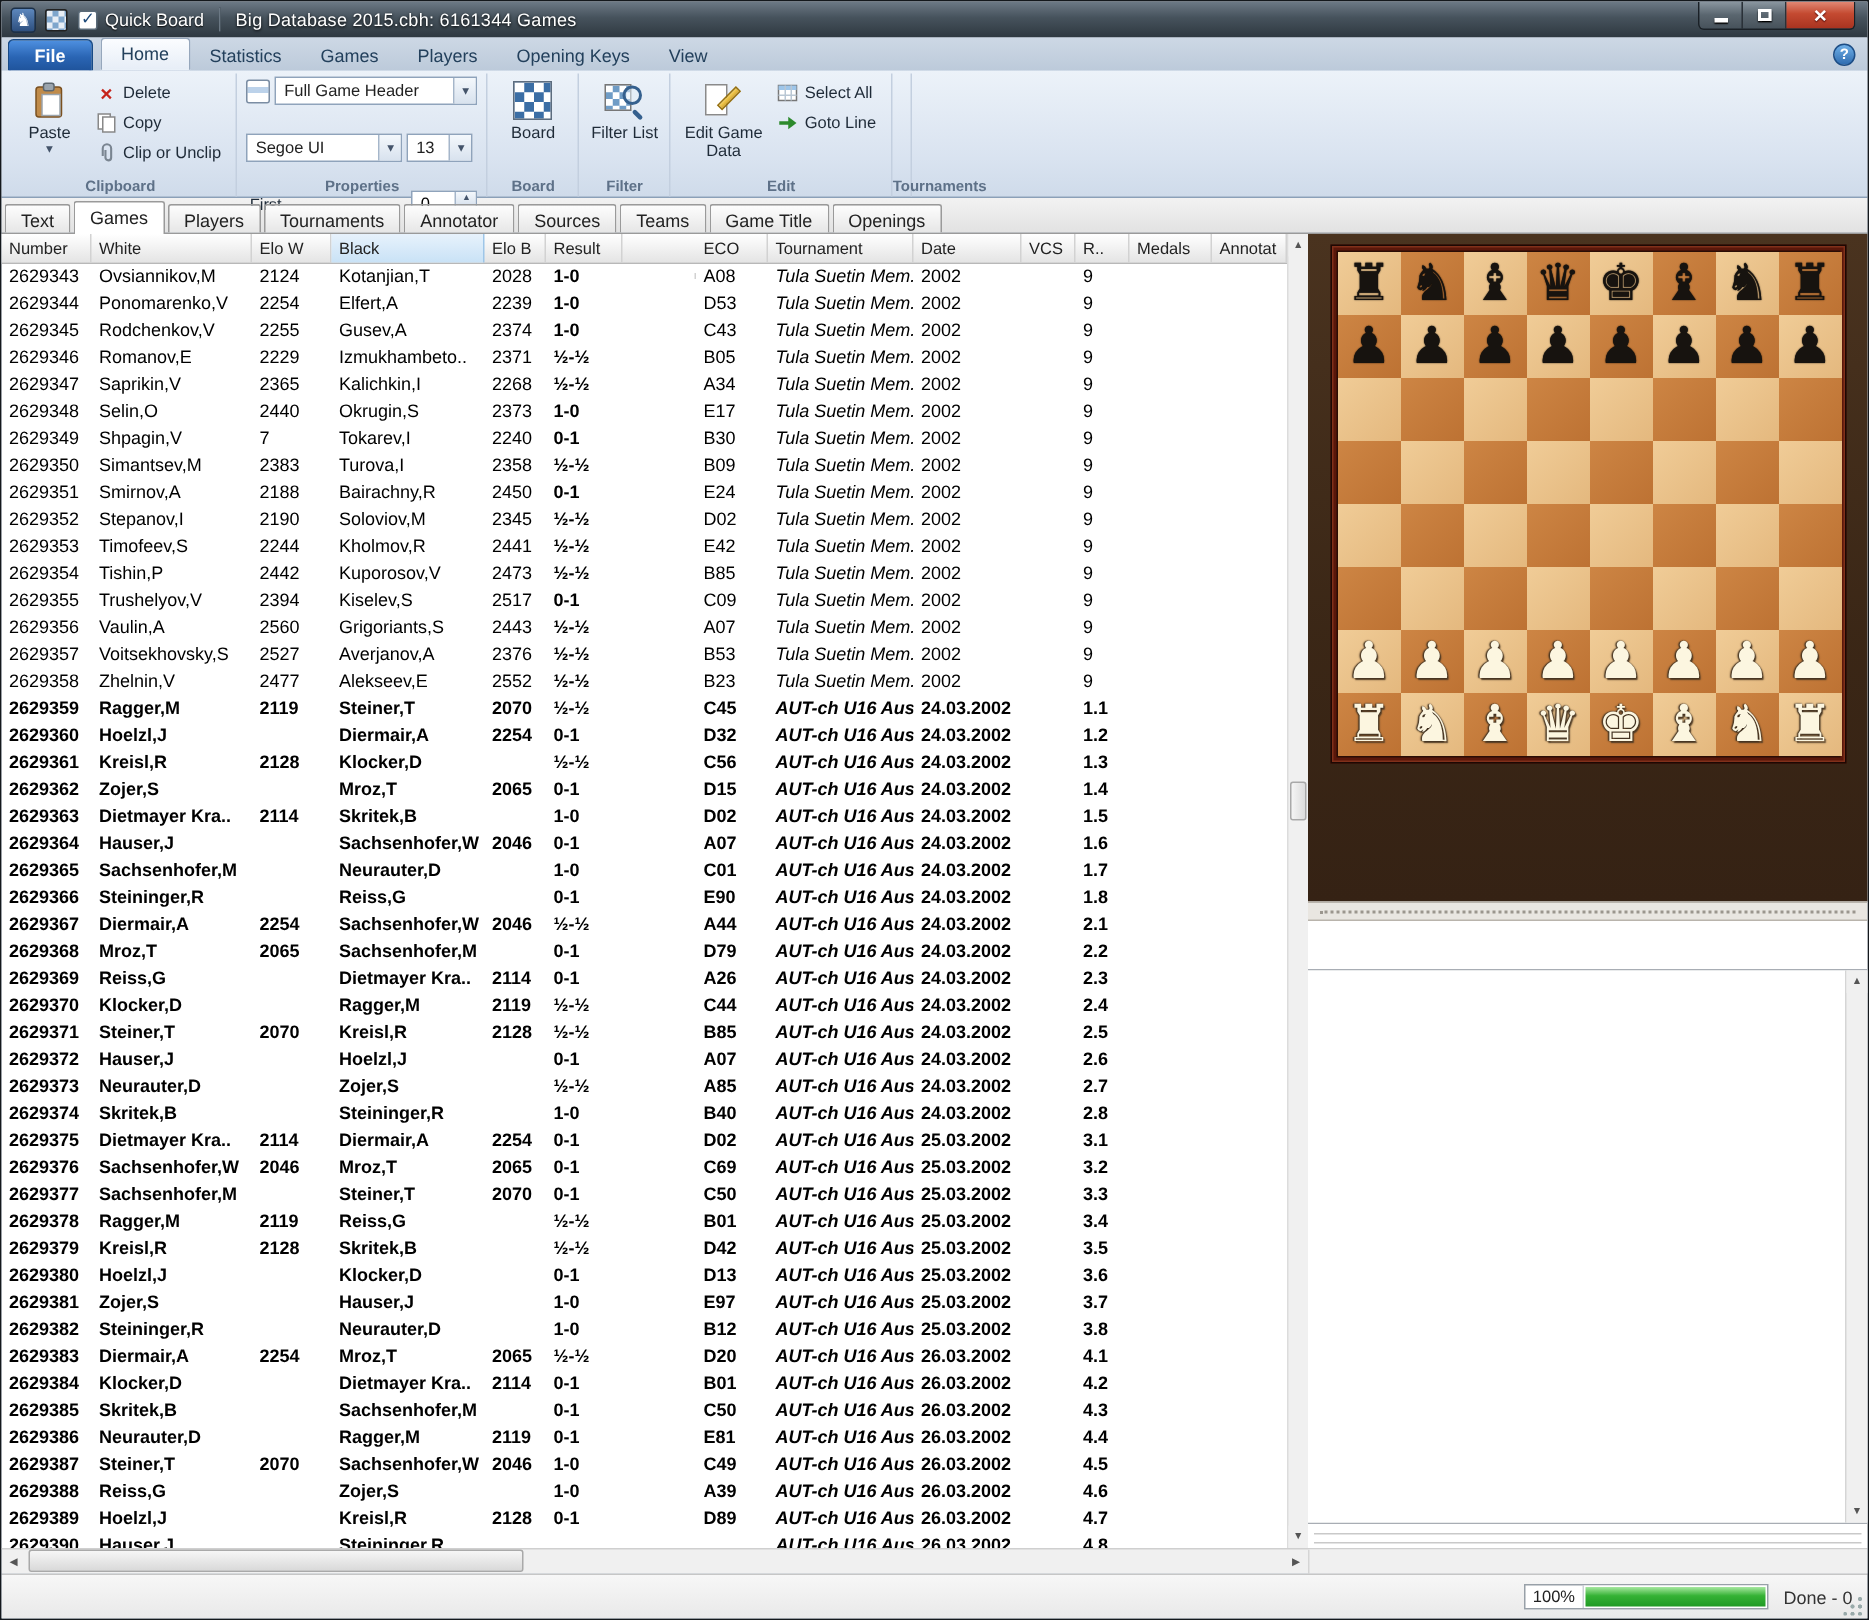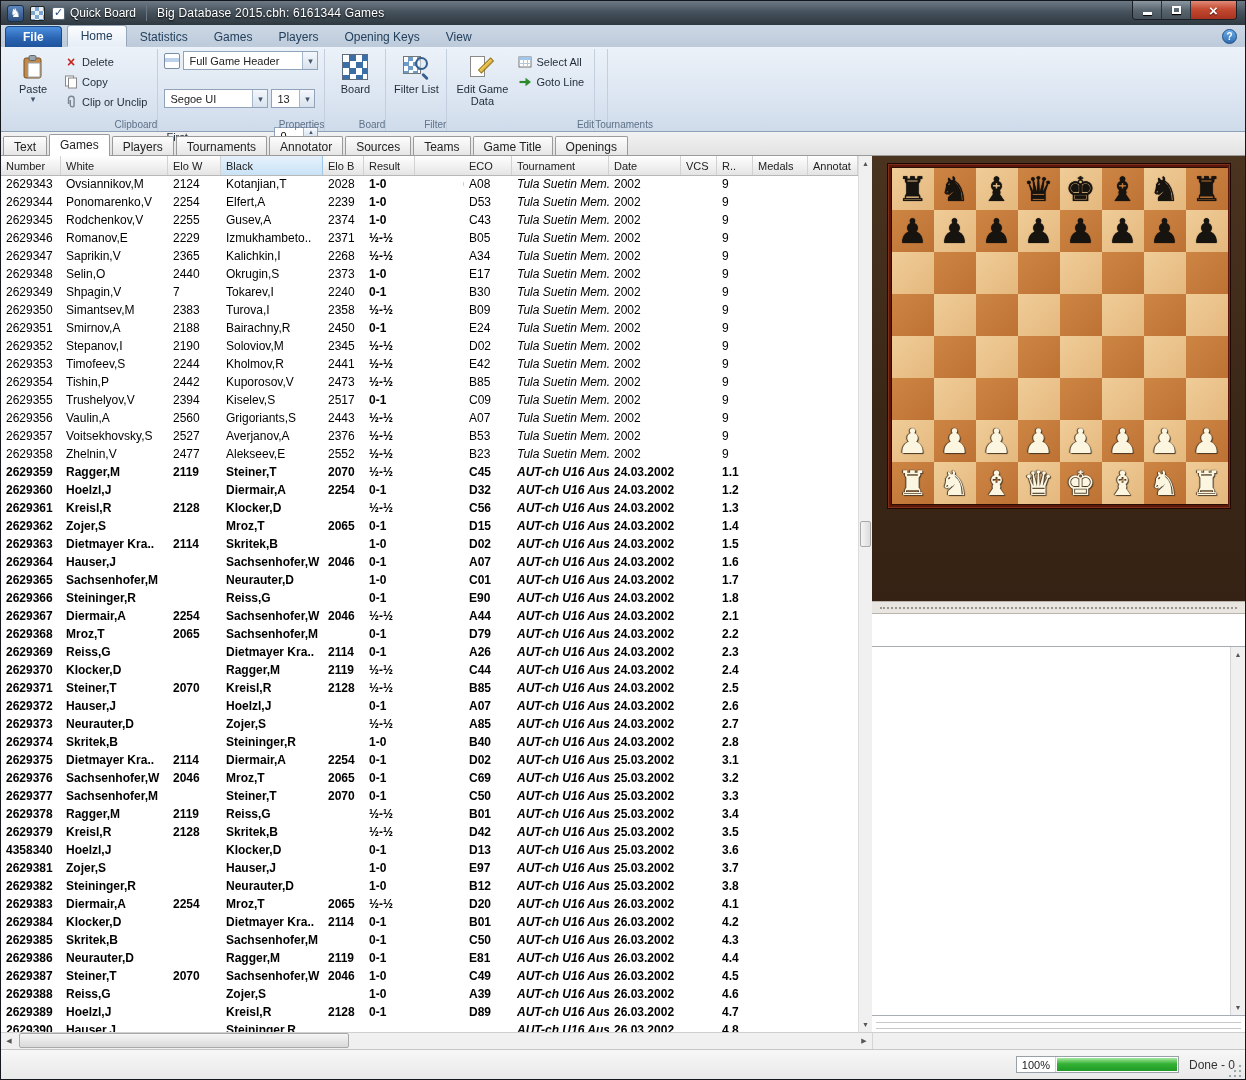--- a/index.html
+++ b/index.html
@@ -26,21 +26,21 @@
   
   .ribbon-tabs{height:22px;flex:0 0 22px;background:linear-gradient(#cdd8e5,#bccadA);display:flex;align-items:flex-end;padding:0 4px;position:relative;}
   .rtab{padding:3px 13px 3px;font-size:12px;color:#23405c;cursor:default;}
   .rtab.file{background:linear-gradient(#4e90e0,#2a65b4 55%,#1f549c);color:#fff;font-weight:bold;border:1px solid #174a86;border-bottom:none;border-radius:4px 4px 0 0;padding:3px 17px;margin-right:5px;}
   .rtab.active{background:linear-gradient(#fbfdff,#e7eef7);border:1px solid #96a7bc;border-bottom:1px solid #e9f0f8;border-radius:3px 3px 0 0;}
   .help-btn{position:absolute;right:8px;top:4px;width:15px;height:15px;border-radius:50%;background:linear-gradient(#6fb0e8,#2f6cb0);border:1px solid #1d4d85;color:#fff;font-size:10px;font-weight:bold;text-align:center;line-height:13px;}
 
   
   .ribbon-body{height:85px;flex:0 0 85px;background:linear-gradient(#ecf2f9,#d9e3f0 70%,#cfdbea);border-bottom:1px solid #8ba0b8;display:flex;padding:2px 0 0 2px;}
   .rgroup{position:relative;padding:2px 6px 14px 6px;border-right:1px solid #c3cfdf;display:flex;}
-  .rgroup-label{position:absolute;bottom:1px;left:0;right:0;text-align:right;font-size:10px;color:#5e7188;}
+  .rgroup-label{position:absolute;bottom:1px;left:0;right:0;text-align:center;font-size:10px;color:#5e7188;font-weight:bold;}
   .gcontent{display:flex;gap:3px;}
   .bigbtn{width:48px;display:flex;flex-direction:column;align-items:center;font-size:11px;color:#1f2b38;text-align:center;padding:3px 1px;border-radius:3px;line-height:12px;}
   .bigbtn.wide{width:92px;}
   .bigbtn .bicon{width:26px;height:26px;margin-bottom:3px;position:relative;}
   .bigbtn.disabled{color:#9aa2ab;}
   .drop-arrow::after{content:"▾";font-size:9px;color:#44546a;display:block;line-height:8px;}
   .smallstack{display:flex;flex-direction:column;justify-content:flex-start;gap:2px;padding-top:2px;}
   .smallbtn{display:flex;align-items:center;gap:4px;font-size:11px;color:#1f2b38;height:18px;padding:0 4px;border-radius:2px;white-space:nowrap;}
   .sicon{width:14px;height:14px;display:inline-flex;align-items:center;justify-content:center;flex:0 0 14px;}
   .xglyph{color:#c6241b;font-weight:bold;font-size:14px;line-height:14px;}
@@ -951,21 +951,21 @@
               <div class="tcell c6">20</div>
               <div class="tcell c7">D42</div>
               <div class="tcell c8">AUT-ch U16 Aust..</div>
               <div class="tcell c9">25.03.2002</div>
               <div class="tcell c10"></div>
               <div class="tcell c11">3.5</div>
               <div class="tcell c12"></div>
               <div class="tcell c13"></div>
             </div>
             <div class="trow bold">
-              <div class="tcell c0">4358340</div>
+              <div class="tcell c0">2629380</div>
               <div class="tcell c1">Hoelzl,J</div>
               <div class="tcell c2"></div>
               <div class="tcell c3">Klocker,D</div>
               <div class="tcell c4"></div>
               <div class="tcell c5">0-1</div>
               <div class="tcell c6">51</div>
               <div class="tcell c7">D13</div>
               <div class="tcell c8">AUT-ch U16 Aust..</div>
               <div class="tcell c9">25.03.2002</div>
               <div class="tcell c10"></div>

